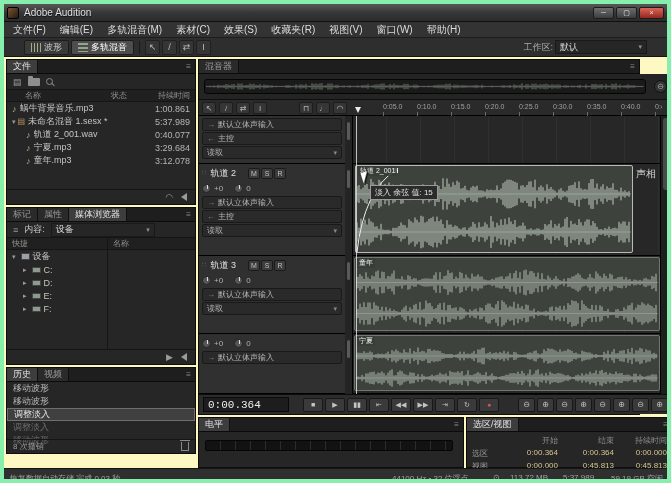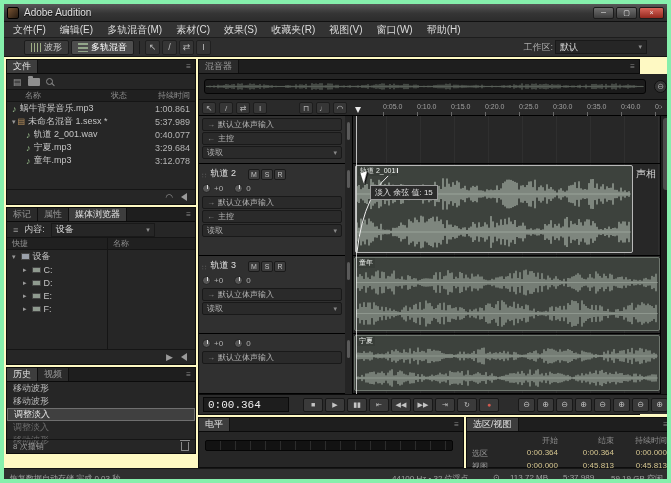--- a/index.html
+++ b/index.html
@@ -71,21 +71,21 @@
 .ovbar{position:absolute;left:5px;top:5px;right:26px;height:15px;background:#1a1a1a;border:1px solid #050505;border-radius:3px;overflow:hidden}
 .ovzoom{position:absolute;right:5px;top:6px;width:13px;height:13px;border-radius:50%;background:#343434;border:1px solid #111;color:#aaa;font-size:8px;display:flex;align-items:center;justify-content:center}
 .toolruler{position:absolute;left:0;top:40px;width:473px;height:16px;background:#2a2a2a;border-bottom:1px solid #000}
 .etool{position:absolute;top:2px;width:14px;height:12px;background:#363636;border:1px solid #1d1d1d;border-radius:2px;color:#b5b5b5;font-size:8px;display:flex;align-items:center;justify-content:center}
 .ruler{position:absolute;left:154px;top:0;width:309px;height:16px;overflow:hidden}
 .rtick{position:absolute;top:3px;font-size:7px;color:#a0a0a0}
 .rtick::before{content:"";position:absolute;left:0;top:9px;width:1px;height:4px;background:#6a6a6a}
 .ctihead{position:absolute;left:2px;top:7px;width:6px;height:6px;background:#ececec;clip-path:polygon(50% 100%,0 0,100% 0)}
 .tracks{position:absolute;left:0;top:56px;width:473px;height:278px;background:#202020}
 .thead{position:absolute;left:0;width:146px;background:#303030;border-bottom:1px solid #000;padding:2px 3px;display:flex;flex-direction:column;gap:1px;overflow:hidden}
-.trowtitle{height:14px;display:flex;align-items:flex-end;gap:4px}
+.trowtitle{height:14px;display:flex;align-items:center;gap:4px}
 .grip{color:#6c6c6c;font-size:7px}
 .tname{color:#e0e0e0;font-size:9px}
 .msr{display:flex;gap:1px;margin-left:8px}
 .mbtn{width:12px;height:11px;background:#3c3c3c;border:1px solid #1a1a1a;border-radius:2px;font-size:7px;color:#c0c0c0;display:flex;align-items:center;justify-content:center}
 .krow{height:14px;display:flex;align-items:center;gap:3px;color:#b0b0b0}
 .knob{width:9px;height:9px;border-radius:50%;background:#565656;border:1px solid #222;position:relative;flex:0 0 auto}
 .knob::after{content:"";position:absolute;left:4px;top:0;width:1px;height:4px;background:#ddd}
 .kval{font-size:8px}
 .iorow{height:13px;display:flex;align-items:center;gap:3px;background:#2a2a2a;border:1px solid #191919;border-radius:2px;padding:0 4px;color:#b5b5b5;font-size:8px;overflow:hidden;white-space:nowrap}
 .ioarrow{color:#8a8a8a;font-size:8px}

